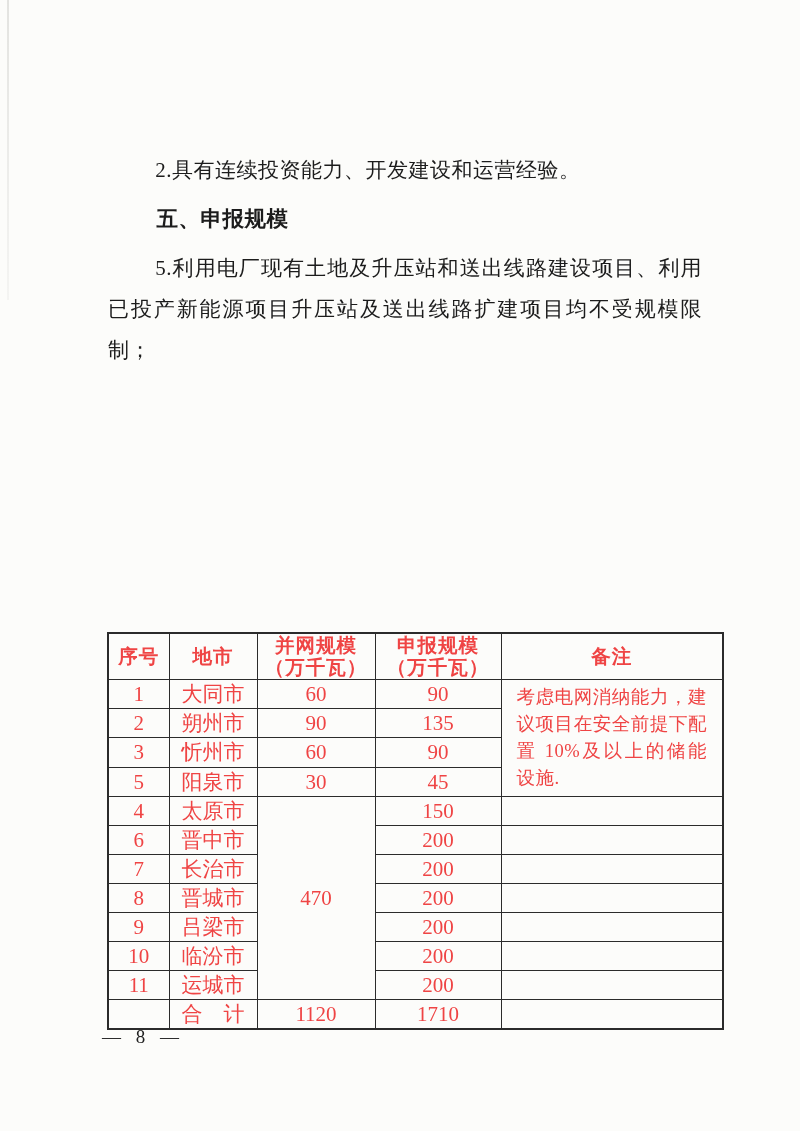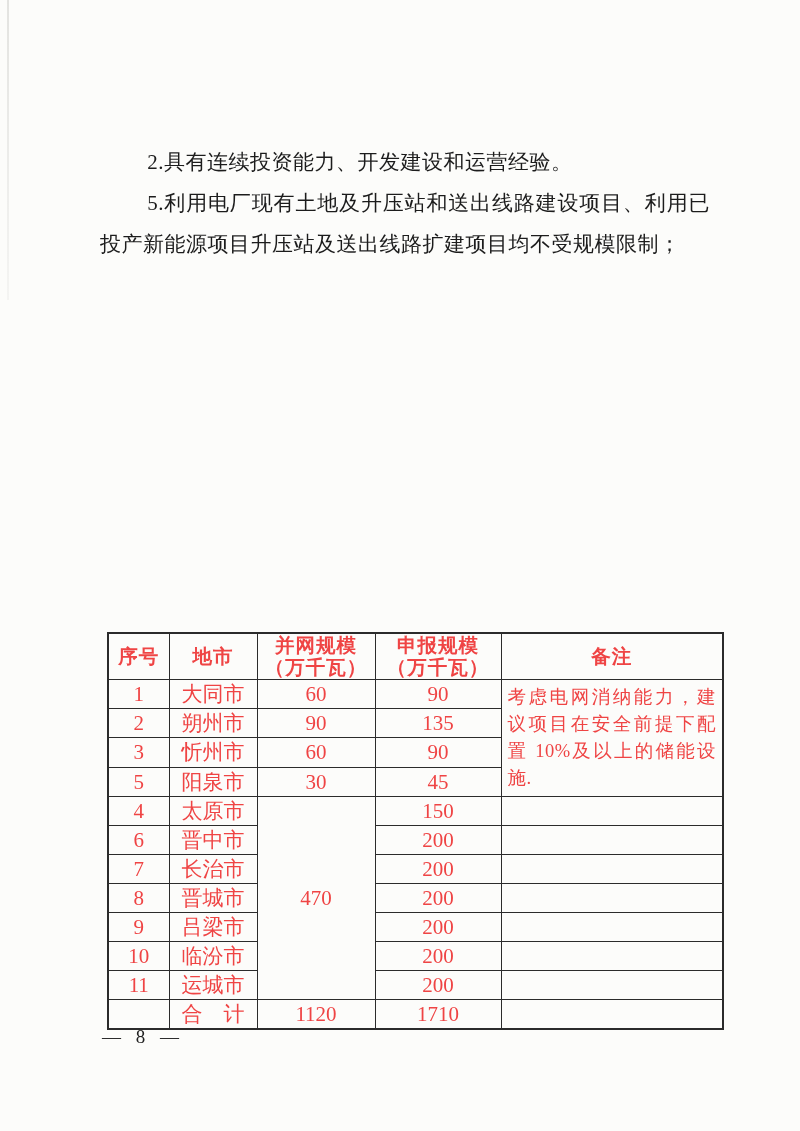--- a/index.html
+++ b/index.html
@@ -14,21 +14,21 @@
   .scan-edge{
     position:absolute;left:7px;top:0;width:2px;height:300px;
     background:linear-gradient(#e3e3e0,#f4f4f2);
   }
   .content{
     position:absolute;left:100px;top:142px;width:610px;
     font-size:21px;line-height:41px;
     text-align:justify;
     letter-spacing:0.5px;
   }
-  .content p,.content .heading{margin:0;text-indent:2.25em;}
+  .content p,.content .heading{margin:8px;text-indent:2.25em;}
   .heading{font-weight:700;font-size:21.5px;}
   table.quota{
     position:absolute;left:107px;top:632px;
     width:615px;
     border-collapse:collapse;
     table-layout:fixed;
     border:2.5px solid #2b2b2b;
     font-size:21px;color:#ef4444;
   }
   table.quota th,table.quota td{
@@ -41,37 +41,38 @@
   }
   table.quota th{
     height:42px;
     font-family:"Liberation Sans","DejaVu Sans",sans-serif;
     font-weight:700;font-size:19.5px;
     white-space:pre-line;
     letter-spacing:1px;
   }
   table.quota td.remark{
     text-align:justify;vertical-align:middle;
-    padding:4px 6px;
+    padding:4px 15px;
     font-size:18.5px;line-height:27px;
     letter-spacing:0.5px;
   }
   .page-number{
     position:absolute;left:102px;top:1026px;
     font-size:19px;letter-spacing:5px;color:#222;
   }
 </style>
 </head>
 <body>
 
 <div class="page">
   <div class="scan-edge"></div>
 
   <div class="content">
       <p>2.具有连续投资能力、开发建设和运营经验。</p>
+      <div class="heading">五、申报规模</div>
       <p>5.利用电厂现有土地及升压站和送出线路建设项目、利用已投产新能源项目升压站及送出线路扩建项目均不受规模限制；</p>
     </div>
 
   <table class="quota">
     <colgroup>
       <col style="width:61px">
         <col style="width:88px">
         <col style="width:118px">
         <col style="width:126px">
         <col style="width:222px">

